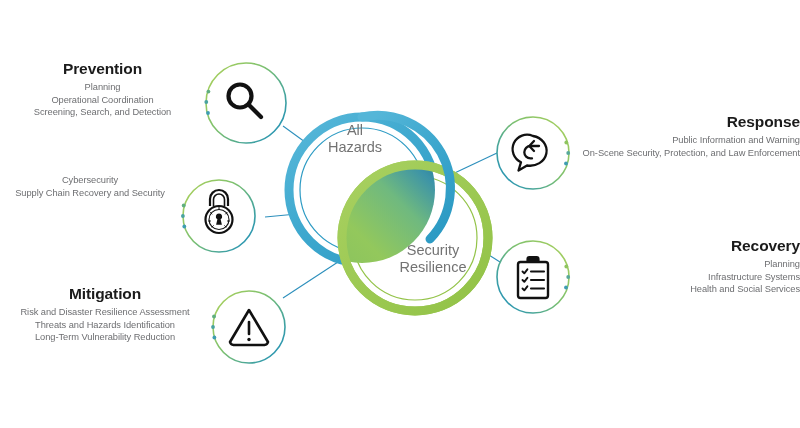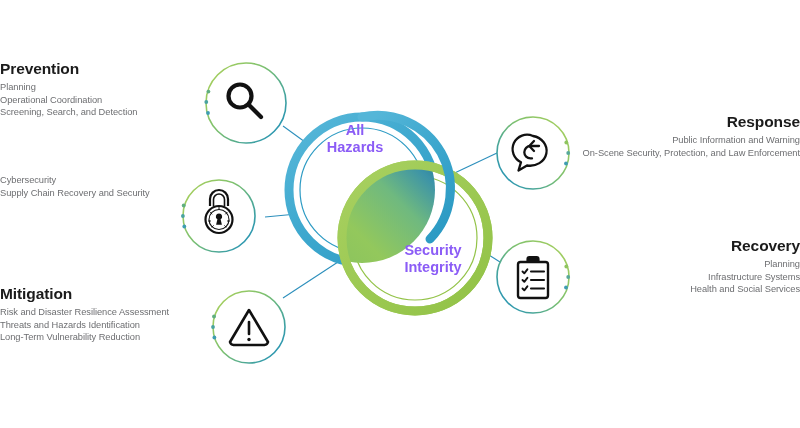--- a/index.html
+++ b/index.html
@@ -24,21 +24,21 @@
     top: 0;
     width: 800px;
     height: 428px;
   }
 
   
   .node-text {
     position: absolute;
     font-family: "Liberation Sans", "DejaVu Sans", sans-serif;
   }
-  .node-text.right-align { text-align: left; }
+  .node-text.right-align { text-align: center; }
   .node-text.left-align  { text-align: right; }
 
   .node-title {
     font-size: 15.5px;
     font-weight: bold;
     color: #1b1b1b;
     letter-spacing: -0.1px;
     line-height: 1.1;
     margin-bottom: 4px;
     white-space: nowrap;
@@ -54,22 +54,22 @@
     line-height: 12.6px;
     white-space: nowrap;
     letter-spacing: -0.05px;
   }
 
   
   .venn-label {
     position: absolute;
     font-family: "Liberation Sans", "DejaVu Sans", sans-serif;
     font-size: 14.5px;
-    font-weight: bold;
-    color: #8b5cf6;
+    font-weight: normal;
+    color: #737373;
     line-height: 17px;
     text-align: center;
     white-space: nowrap;
   }
 </style>
 </head>
 <body>
 
 <div id="stage">
 
@@ -217,21 +217,21 @@
     </g>
   </svg>
 
   <div class="venn-label" style="left:300px; top:122px; width:110px;">
     <div>All</div>
     <div>Hazards</div>
   </div>
 
   <div class="venn-label" style="left:368px; top:242px; width:130px;">
     <div>Security</div>
-    <div>Integrity</div>
+    <div>Resilience</div>
   </div>
 
   <div class="node-text right-align" style="left:0px; top:60px; width:205px;">
     <div class="node-title">Prevention</div>
     <ul class="node-items">
       <li>Planning</li>
       <li>Operational Coordination</li>
       <li>Screening, Search, and Detection</li>
     </ul>
   </div>

